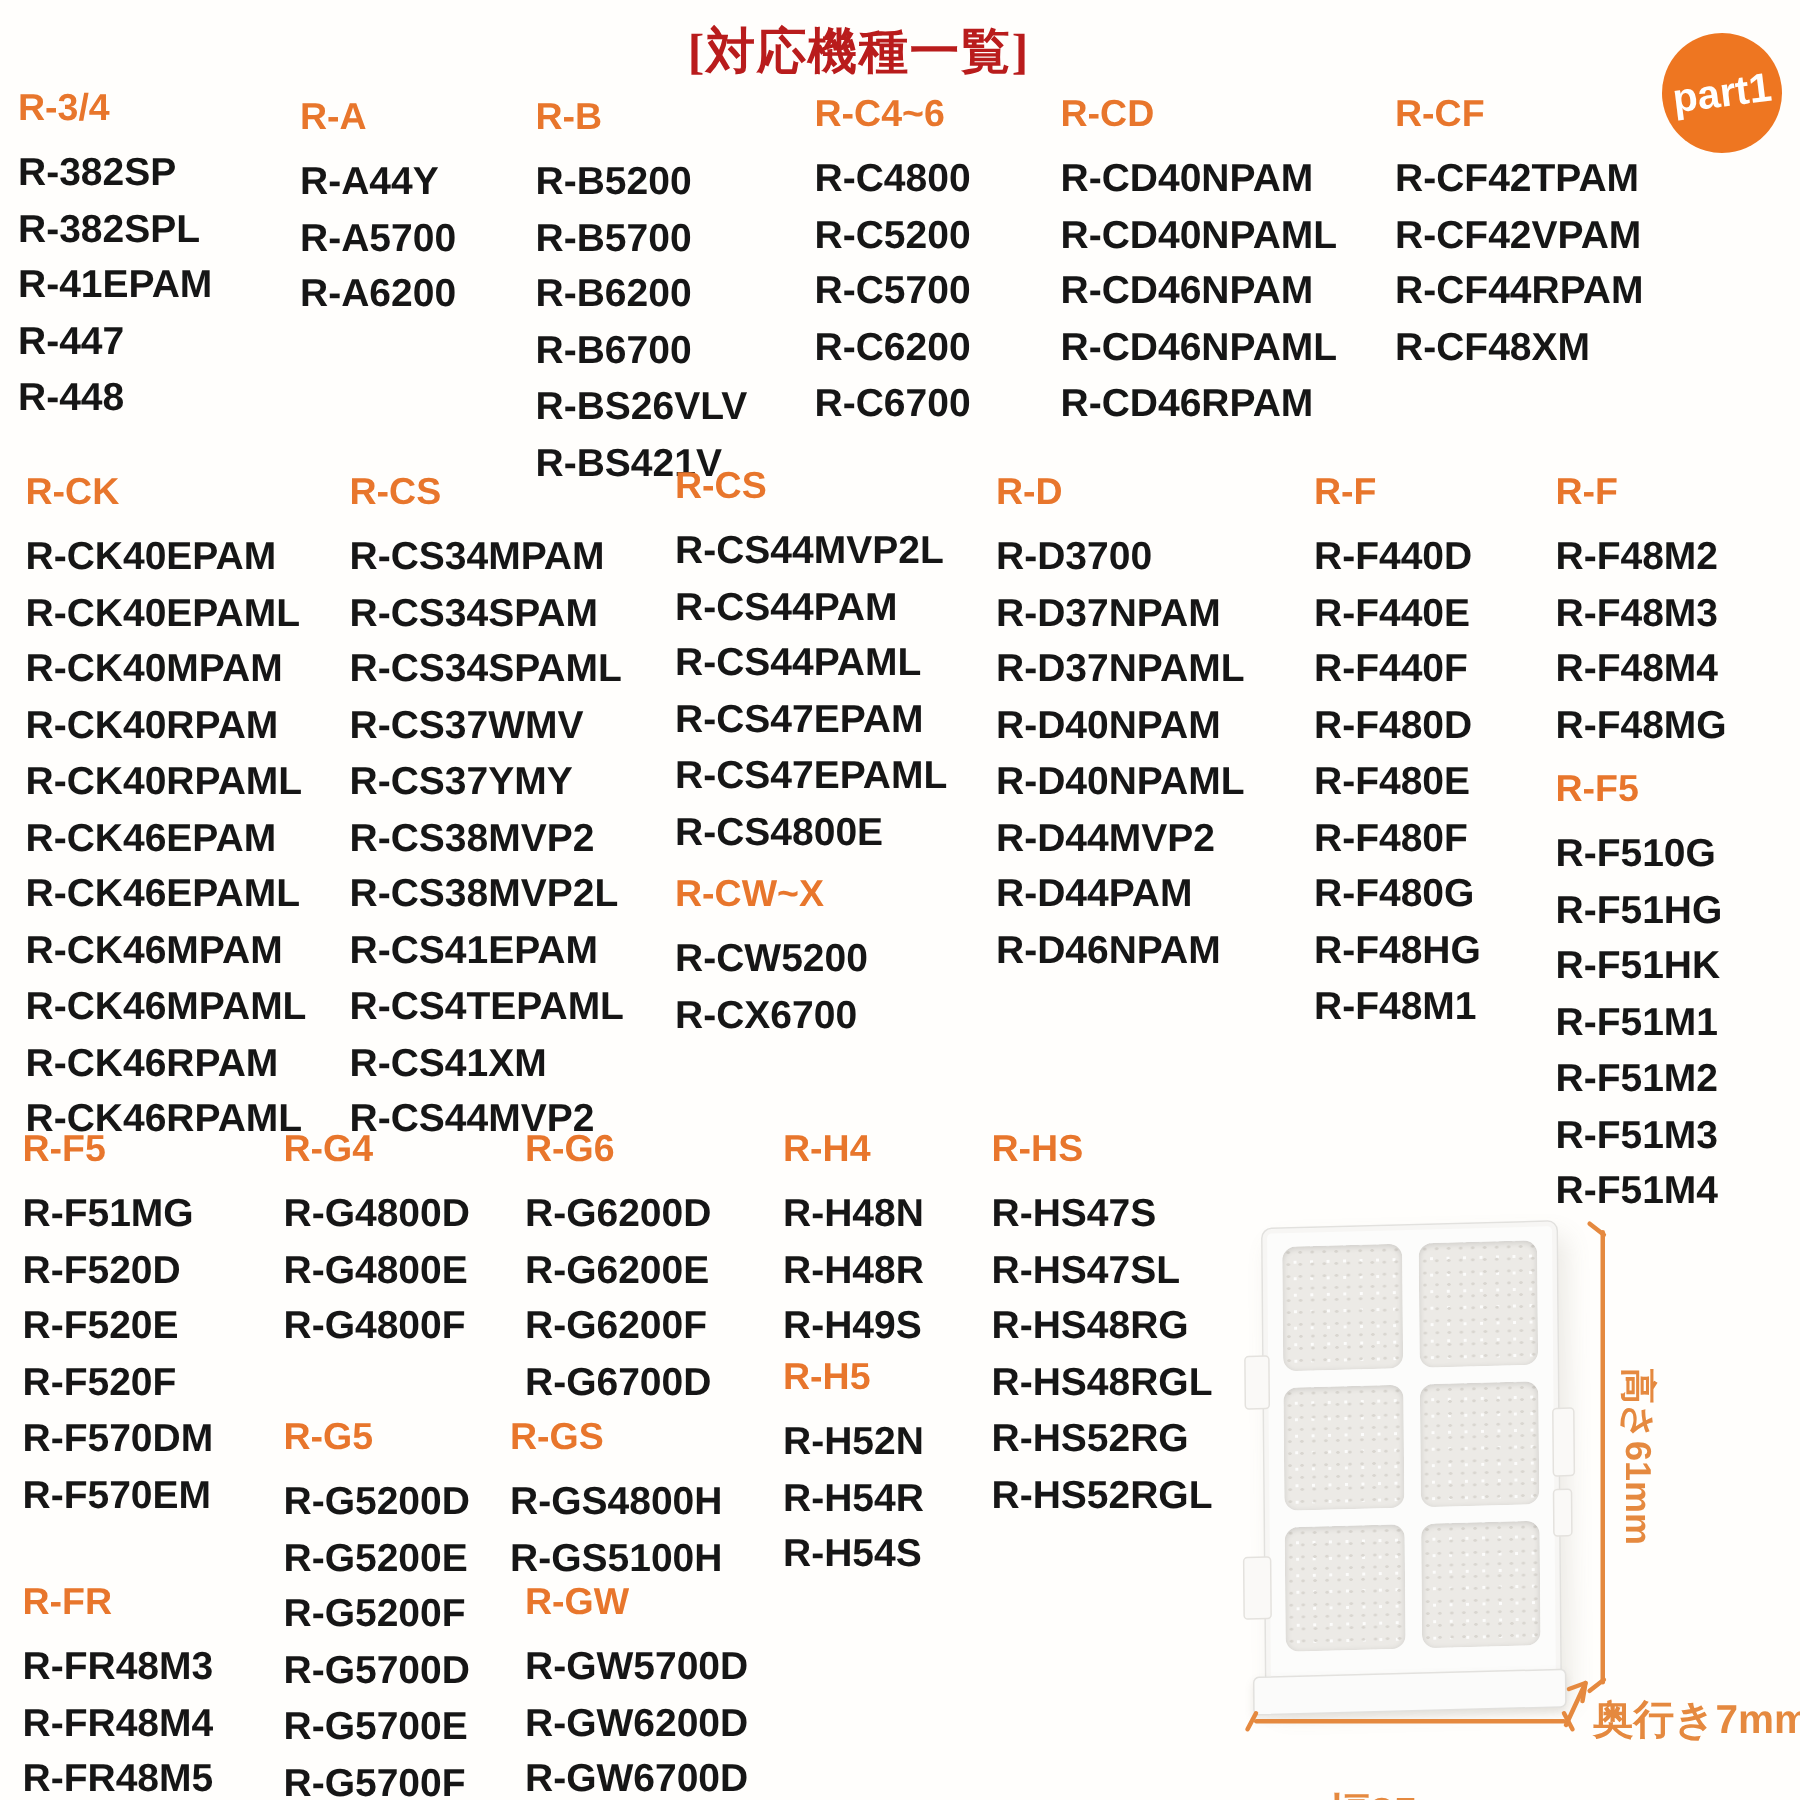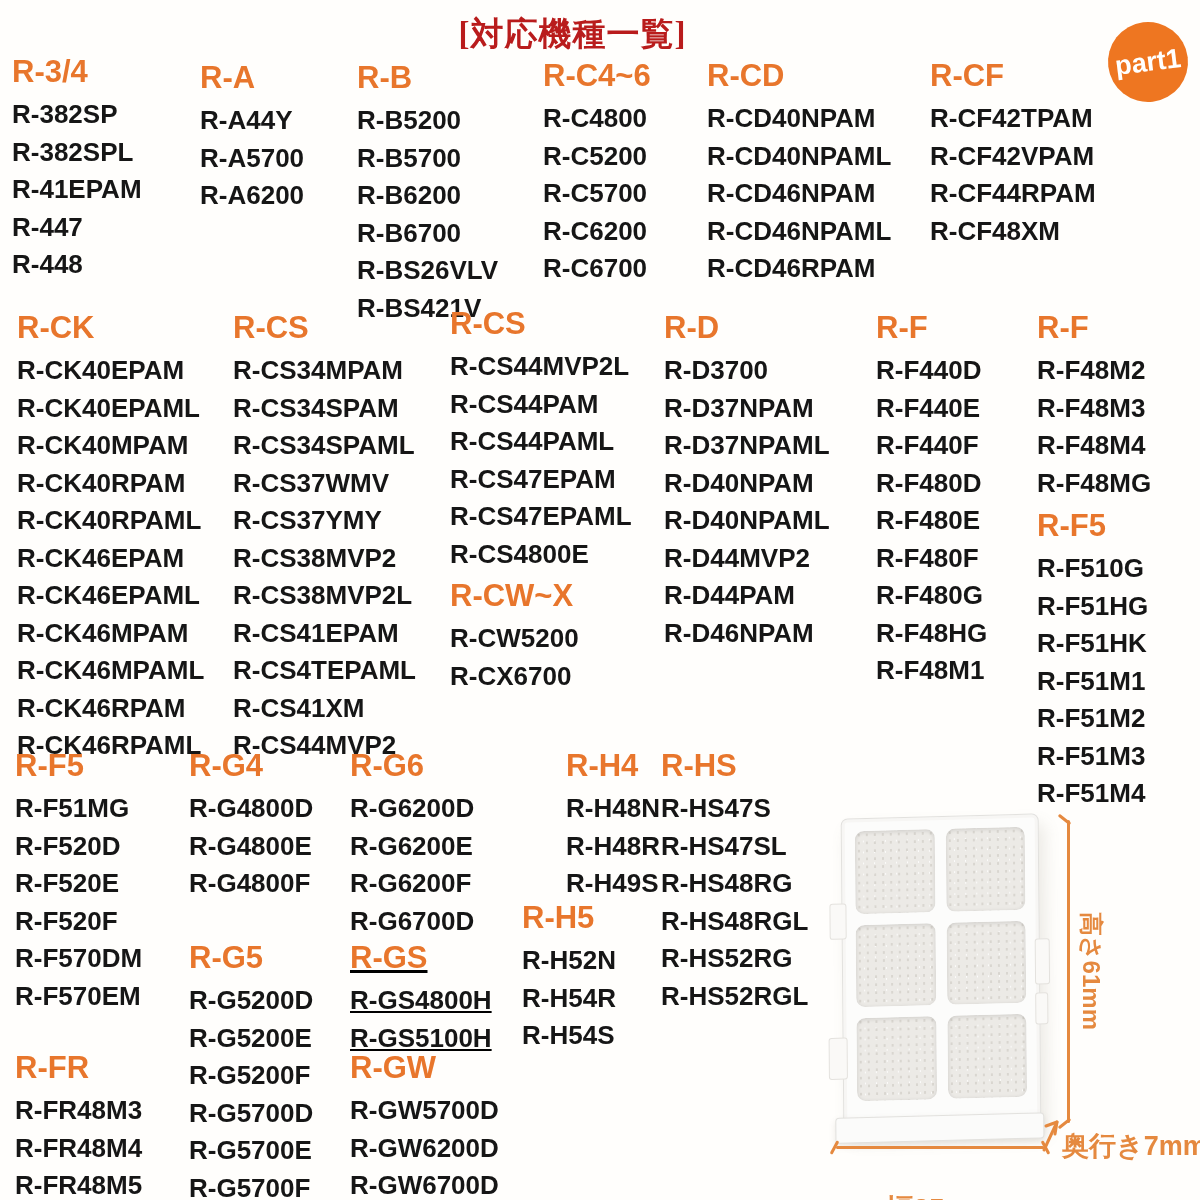--- a/index.html
+++ b/index.html
@@ -28,21 +28,21 @@
     position:absolute;left:1108px;top:22px;width:80px;height:80px;
     border-radius:50%;background:#ee7621;
     display:flex;align-items:center;justify-content:center;
     transform:rotate(-7deg);
   }
   .part-badge span{
     color:#fff;font-weight:bold;font-size:27px;line-height:1;
   }
   .group{position:absolute;white-space:nowrap;}
   .group-header{
-    font-weight:bold;font-size:31px;line-height:36px;
+    font-weight:bold;font-size:25px;line-height:36px;
     color:var(--accent);margin-bottom:6px;
   }
   .model-item{
     font-weight:bold;font-size:26px;line-height:37.5px;
     color:var(--ink);
   }
   
   .filter{
     position:absolute;left:842px;top:816px;width:196px;height:312px;
     background:#fcfcfb;border:1px solid #e2e1de;border-radius:7px;
@@ -283,32 +283,32 @@
         <div class="model-item">R-G5700E</div>
         <div class="model-item">R-G5700F</div>
       </div>
       <div class="group" style="left: 350px; top: 748px;">
         <div class="group-header">R-G6</div>
         <div class="model-item">R-G6200D</div>
         <div class="model-item">R-G6200E</div>
         <div class="model-item">R-G6200F</div>
         <div class="model-item">R-G6700D</div>
       </div>
-      <div class="group" style="left: 350px; top: 940px; text-decoration: underline;">
+      <div class="group" style="left: 340px; top: 940px;">
         <div class="group-header">R-GS</div>
         <div class="model-item">R-GS4800H</div>
         <div class="model-item">R-GS5100H</div>
       </div>
       <div class="group" style="left: 350px; top: 1050px;">
         <div class="group-header">R-GW</div>
         <div class="model-item">R-GW5700D</div>
         <div class="model-item">R-GW6200D</div>
         <div class="model-item">R-GW6700D</div>
       </div>
-      <div class="group" style="left: 522px; top: 748px; margin-left: 44px;">
+      <div class="group" style="left: 522px; top: 748px;">
         <div class="group-header">R-H4</div>
         <div class="model-item">R-H48N</div>
         <div class="model-item">R-H48R</div>
         <div class="model-item">R-H49S</div>
       </div>
       <div class="group" style="left: 522px; top: 900px;">
         <div class="group-header">R-H5</div>
         <div class="model-item">R-H52N</div>
         <div class="model-item">R-H54R</div>
         <div class="model-item">R-H54S</div>

